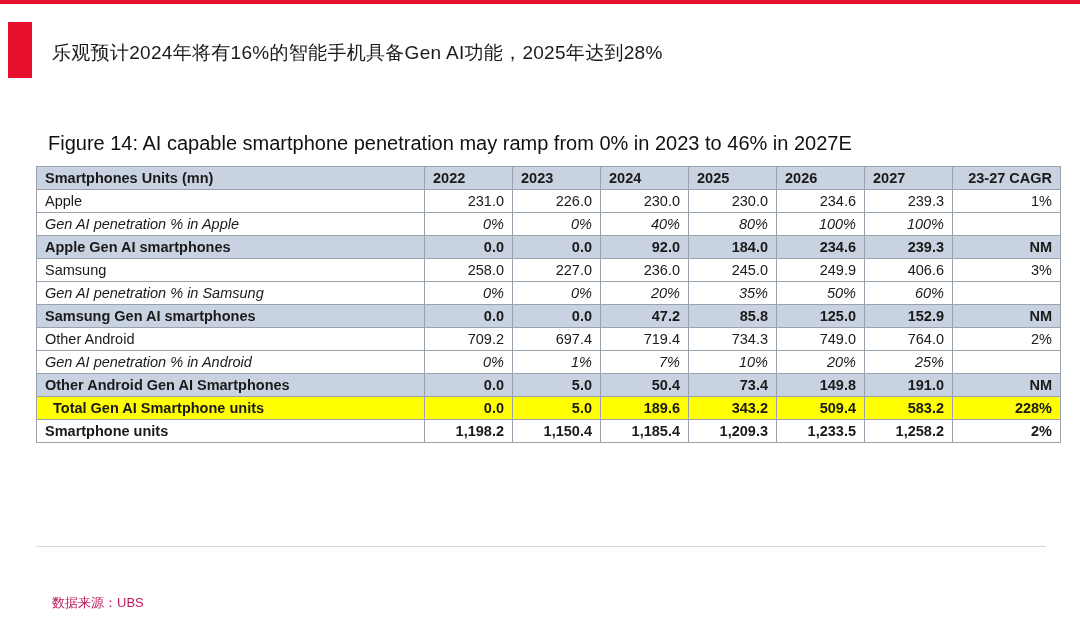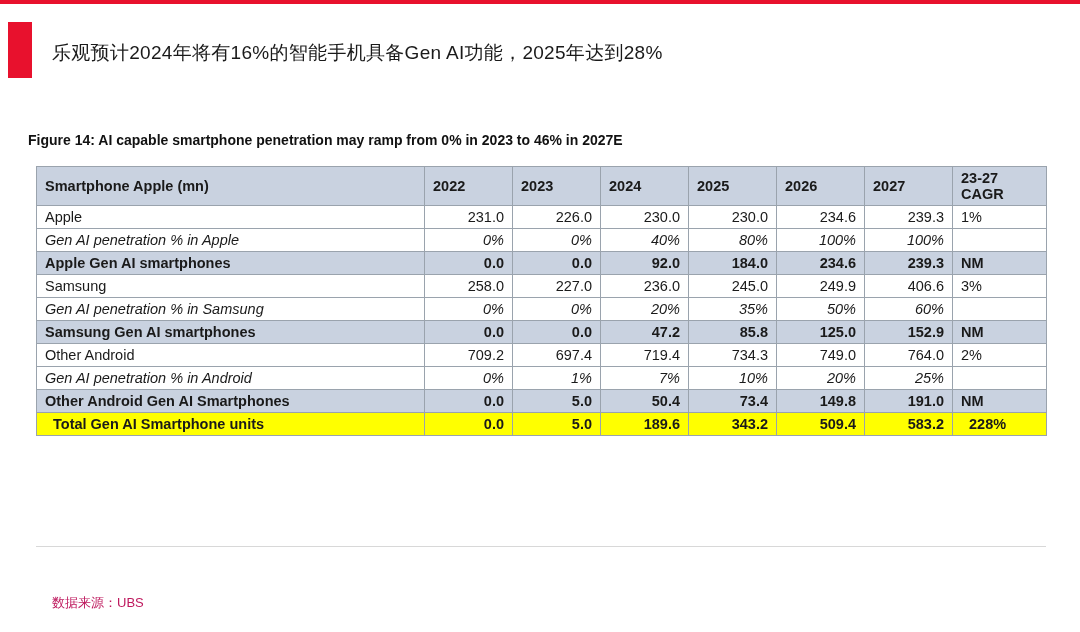--- a/index.html
+++ b/index.html
@@ -35,24 +35,24 @@
     position: absolute;
     left: 52px;
     top: 40px;
     font-size: 19px;
     color: #1a1a1a;
     letter-spacing: 0.3px;
     white-space: nowrap;
   }
   .figure-caption {
     position: absolute;
-    left: 28px;
+    left: 48px;
     top: 132px;
-    font-size: 14px;
-    font-weight: bold;
+    font-size: 20px;
+    font-weight: normal;
     color: #111111;
     white-space: nowrap;
   }
   .table-wrap {
     position: absolute;
     left: 36px;
     top: 166px;
     width: 1010px;
   }
   table.fin {
@@ -64,21 +64,21 @@
   }
   table.fin td, table.fin th {
     border: 1px solid #9aa3ad;
     padding: 3px 8px;
     height: 23px;
     vertical-align: middle;
     box-sizing: border-box;
   }
   .col-label { width: 388px; text-align: left; }
   .col-year  { width: 88px;  text-align: right; }
-  .col-cagr  { width: 94px;  text-align: left; }
+  .col-cagr  { width: 108px;  text-align: right; }
 
   thead th {
     background: #c9d2e0;
     font-weight: bold;
     font-size: 14.5px;
   }
   thead th.col-label { text-align: left; }
   thead th.col-year { text-align: left; }
 
   tr.plain td { background: #ffffff; }
@@ -128,21 +128,21 @@
 <div class="title-marker"></div>
 
 <div class="slide-title">乐观预计2024年将有16%的智能手机具备Gen AI功能，2025年达到28%</div>
 
 <div class="figure-caption">Figure 14: AI capable smartphone penetration may ramp from 0% in 2023 to 46% in 2027E</div>
 
 <div class="table-wrap">
   <table class="fin">
     <thead>
       <tr>
-        <th class="col-label">Smartphone Apple (mn)</th>
+        <th class="col-label">Smartphones Units (mn)</th>
         <th class="col-year">2022</th>
         <th class="col-year">2023</th>
         <th class="col-year">2024</th>
         <th class="col-year">2025</th>
         <th class="col-year">2026</th>
         <th class="col-year">2027</th>
         <th class="col-cagr">23-27 CAGR</th>
       </tr>
     </thead>
     <tbody>
@@ -239,18 +239,28 @@
       <tr class="total">
         <td class="col-label">Total Gen AI Smartphone units</td>
         <td class="col-year">0.0</td>
         <td class="col-year">5.0</td>
         <td class="col-year">189.6</td>
         <td class="col-year">343.2</td>
         <td class="col-year">509.4</td>
         <td class="col-year">583.2</td>
         <td class="col-cagr">228%</td>
       </tr>
+      <tr class="units">
+        <td class="col-label">Smartphone units</td>
+        <td class="col-year">1,198.2</td>
+        <td class="col-year">1,150.4</td>
+        <td class="col-year">1,185.4</td>
+        <td class="col-year">1,209.3</td>
+        <td class="col-year">1,233.5</td>
+        <td class="col-year">1,258.2</td>
+        <td class="col-cagr">2%</td>
+      </tr>
     </tbody>
   </table>
 </div>
 
 <div class="divider"></div>
 <div class="source">数据来源：UBS</div>
 
 </body></html>

